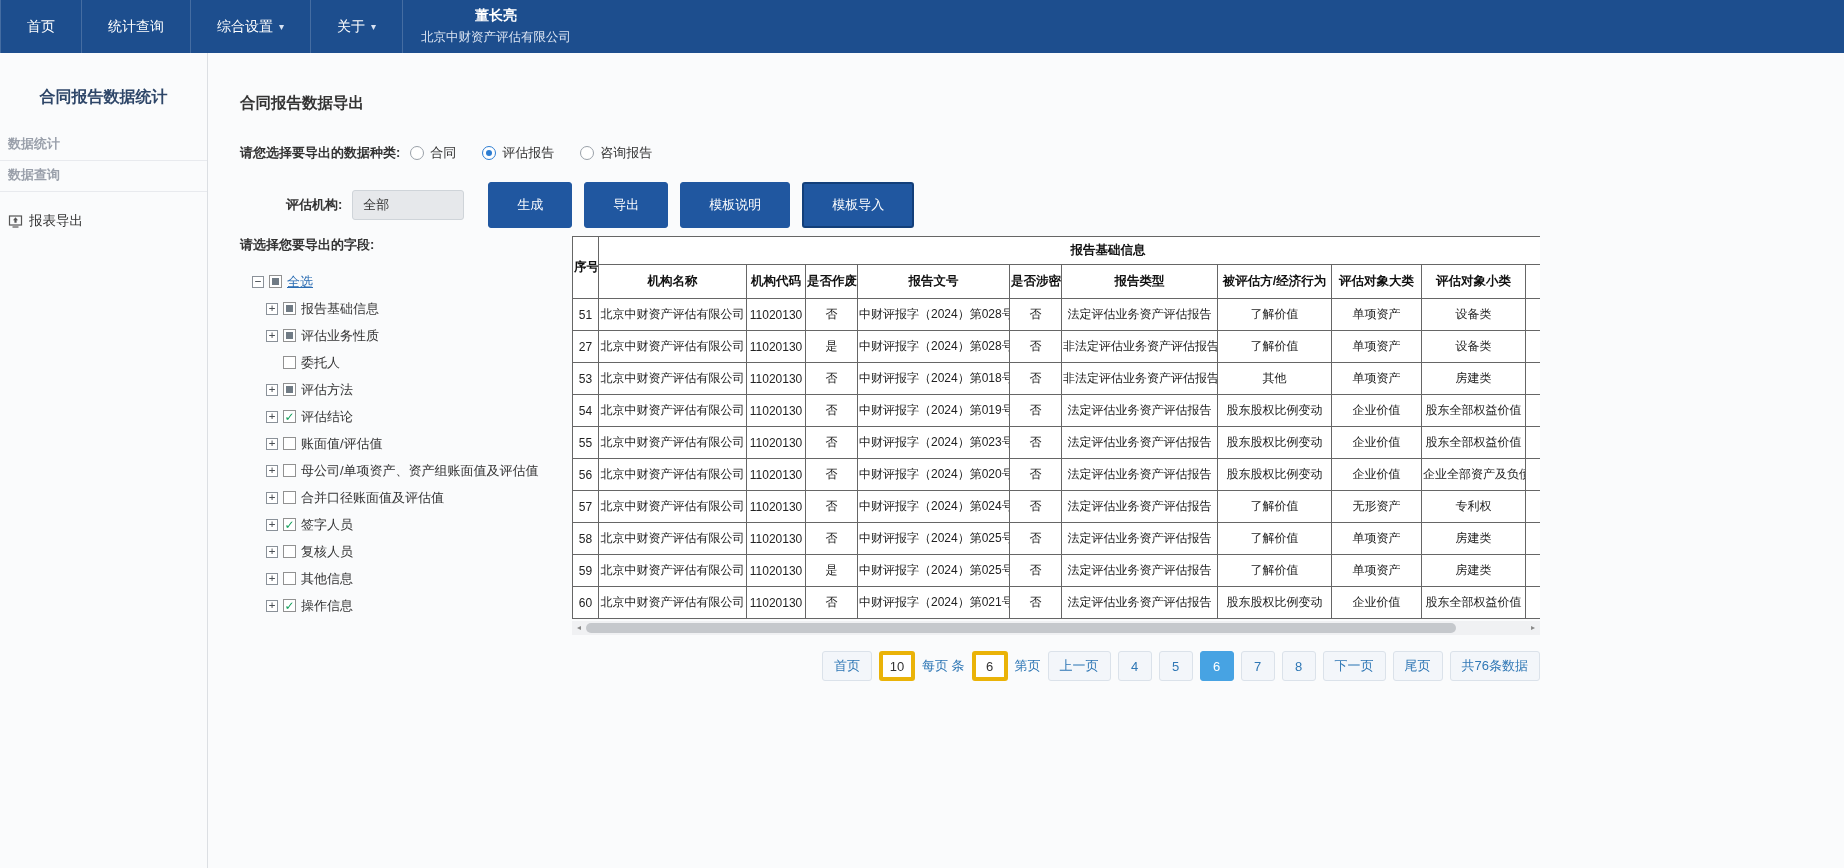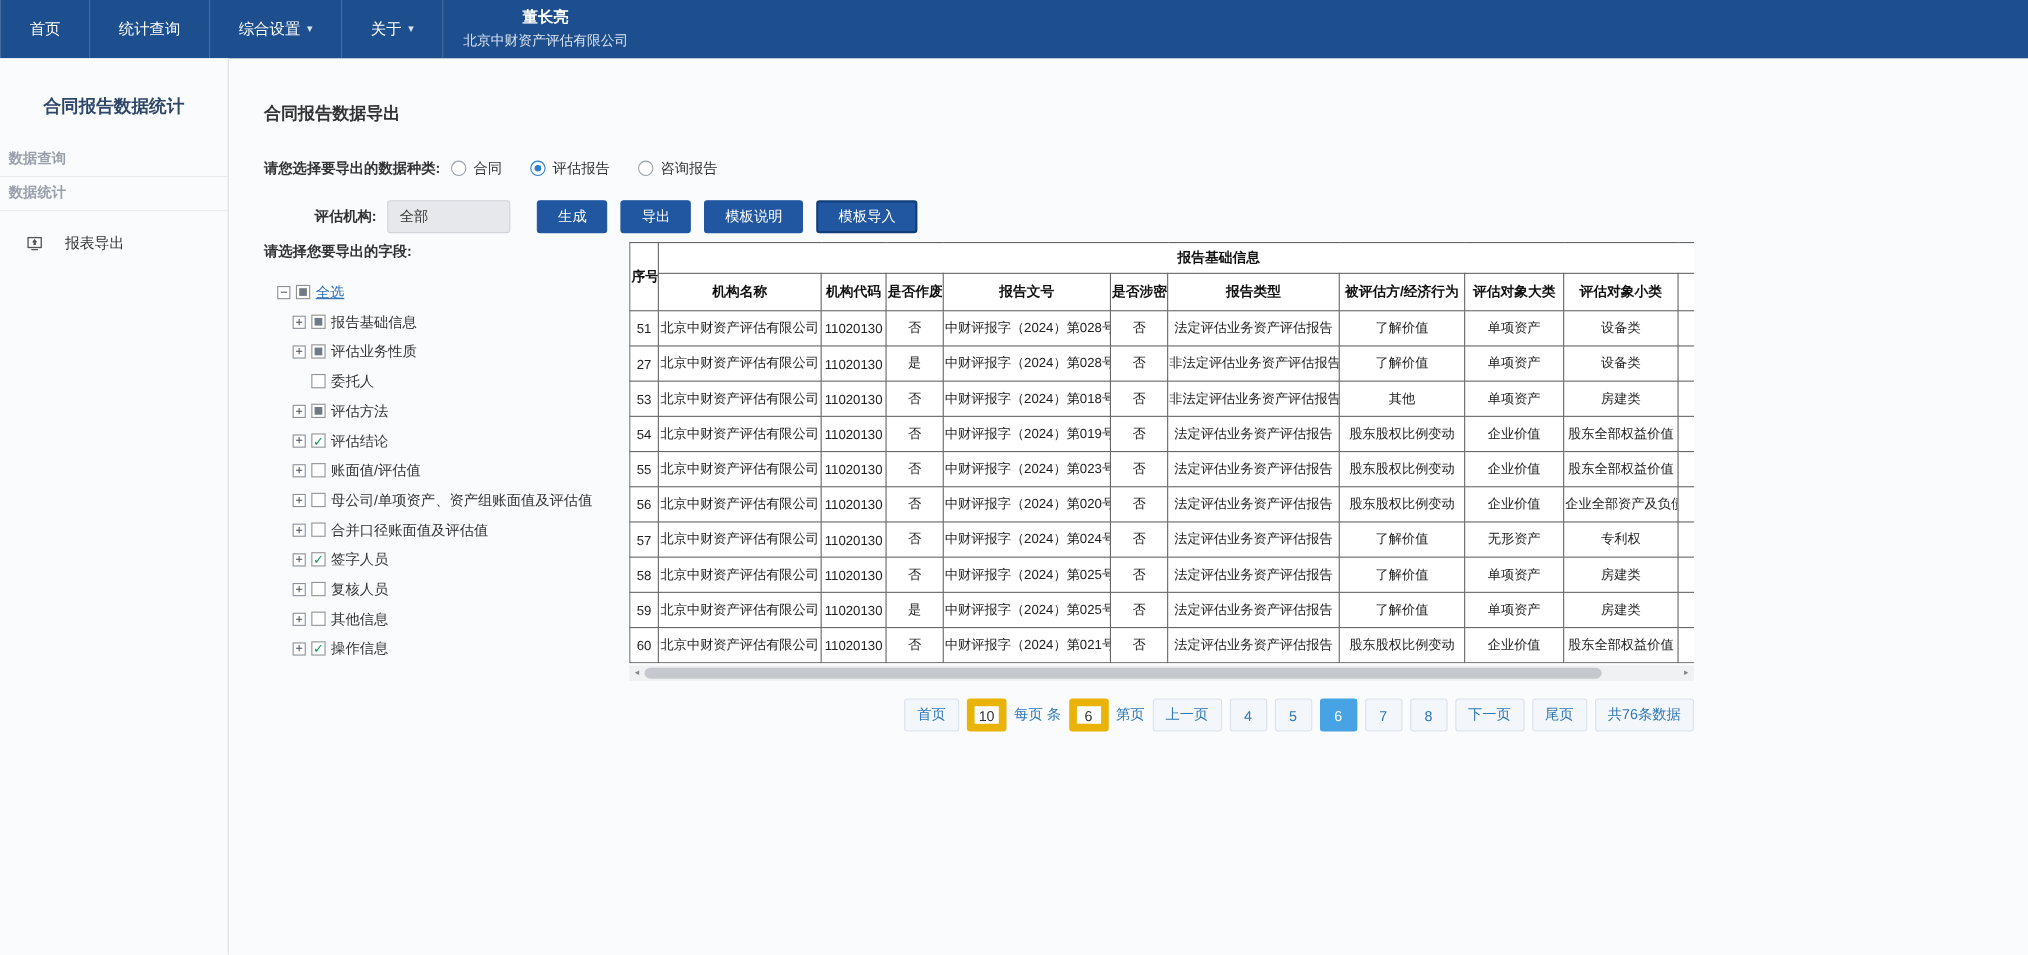--- a/index.html
+++ b/index.html
@@ -16,42 +16,42 @@
   .caret { font-size:10px; margin-left:6px; color:#d8e2f2; }
   .user-block { display:flex; flex-direction:column; align-items:center; justify-content:center; gap:4px; padding:0 18px; border-left:1px solid rgba(255,255,255,.18); }
   .user-name { font-size:14px; font-weight:bold; }
   .user-company { font-size:12.5px; color:#dbe4f2; white-space:nowrap; }
 
   
   .layout { display:flex; height:815px; }
   .sidebar { width:208px; flex:none; border-right:1px solid #dcdfe3; padding-top:34px; background:#fafbfc; }
   .sidebar-title { text-align:center; font-size:16px; font-weight:bold; color:#2e4668; margin-bottom:22px; white-space:nowrap; }
   .side-section { font-size:13px; font-weight:bold; color:#9aa0ab; padding:5px 0 7px 8px; border-bottom:1px solid #e8eaee; }
-  .side-export { display:flex; align-items:center; gap:20px; margin-top:20px; padding-left:24px; font-size:13.5px; color:#333; cursor:pointer; }
+  .side-export { display:flex; align-items:center; gap:6px; margin-top:20px; padding-left:8px; font-size:13.5px; color:#333; cursor:pointer; }
   .side-export svg { flex:none; }
 
   main { flex:1; padding:26px 0 0 32px; position:relative; }
   .main-title { font-size:15.5px; font-weight:bold; color:#333; margin:14px 0 30px; }
 
   .form-row { display:flex; align-items:center; font-size:13px; }
   .form-label { font-weight:bold; color:#333; white-space:nowrap; }
   .type-row { margin-bottom:20px; }
   .radio-group { display:flex; align-items:center; margin-left:10px; gap:26px; }
   .radio-opt { display:flex; align-items:center; gap:6px; cursor:pointer; }
   input[type=radio] { appearance:none; -webkit-appearance:none; width:14px; height:14px; border:1.5px solid #9aa1a9; border-radius:50%; background:#fff; margin:0; position:relative; }
   input[type=radio]:checked { border-color:#2d7dd2; }
   input[type=radio]:checked::after { content:""; position:absolute; left:2.5px; top:2.5px; width:6px; height:6px; border-radius:50%; background:#2d7dd2; }
 
   .date-row { margin-bottom:8px; }
   .date-input { width:92px; height:30px; border:1px solid #d9dde2; border-radius:4px; background:#fff; text-align:center; font-size:13px; color:#333; margin-left:8px; font-family:inherit; }
   .gap22 { width:22px; flex:none; }
 
   .org-row { padding-left:46px; margin-top:6px; margin-bottom:8px; }
   .org-input { width:112px; height:30px; border:1px solid #cfd4d9; border-radius:3px; background:#e6e8eb; padding-left:10px; font-size:13px; color:#333; margin-left:10px; margin-right:12px; font-family:inherit; }
-  .btn { height:30px; padding:0 18px; margin-left:12px; background:#2057a0; color:#fff; font-size:13px; border:1px solid #2057a0; border-radius:3px; cursor:pointer; font-family:inherit; white-space:nowrap; }
+  .btn { height:46px; padding:0 28px; margin-left:12px; background:#2057a0; color:#fff; font-size:13px; border:1px solid #2057a0; border-radius:3px; cursor:pointer; font-family:inherit; white-space:nowrap; }
   .btn.focused { border:2px solid #123f7a; }
 
   .content-cols { display:flex; margin-top:8px; }
   .left-col { width:332px; flex:none; }
   .fields-label { font-size:13px; font-weight:bold; margin-bottom:14px; }
 
   
   .tree { padding-left:12px; }
   .tree-row { display:flex; align-items:center; height:27px; gap:5px; font-size:13px; }
   .tree-row.lvl1 { padding-left:14px; }
@@ -75,21 +75,21 @@
 
   .hscroll { width:968px; height:14px; margin-top:2px; background:#f0f1f3; display:flex; align-items:center; }
   .hscroll .arrow { width:14px; flex:none; text-align:center; font-size:8px; color:#888; line-height:14px; cursor:pointer; }
   .hscroll .track { flex:1; height:12px; position:relative; }
   .hscroll .thumb { position:absolute; left:0; top:1px; height:10px; width:calc(100% - 70px); background:#c5c8cc; border-radius:5px; cursor:pointer; }
 
   
   .pagination { width:968px; display:flex; justify-content:flex-end; align-items:center; gap:7px; margin-top:16px; font-size:13px; }
   .pg-btn { min-width:34px; height:30px; padding:0 11px; display:inline-flex; align-items:center; justify-content:center; background:#f3f6fa; border:1px solid #dbe2ea; border-radius:3px; color:#2f77b5; cursor:pointer; white-space:nowrap; text-decoration:none; }
   .pg-btn.active { background:#47a3e3; border-color:#47a3e3; color:#fff; }
-  .pg-input { width:36px; height:30px; border:7px solid #eab308; border-radius:3px; background:#fff; text-align:center; font-size:13px; color:#333; font-family:inherit; }
+  .pg-input { width:36px; height:30px; border:4px solid #eab308; border-radius:3px; background:#fff; text-align:center; font-size:13px; color:#333; font-family:inherit; }
   .pg-label { color:#2f77b5; white-space:nowrap; }
   .page-numbers { display:flex; gap:7px; }
 </style>
 </head>
 <body>
 
 <header class="navbar">
   <nav class="top-nav">
     <a class="nav-item">首页</a>
     <a class="nav-item">统计查询</a>
@@ -105,22 +105,22 @@
       <div class="user-name">董长亮</div>
       <div class="user-company">北京中财资产评估有限公司</div>
     </div>
   </nav>
 </header>
 
 <div class="layout">
 
   <aside class="sidebar">
     <div class="sidebar-title">合同报告数据统计</div>
+    <div class="side-section">数据统计</div>
     <div class="side-section">数据查询</div>
-    <div class="side-section">数据统计</div>
     <div class="side-export">
       <svg width="15" height="15" viewBox="0 0 15 15">
         <rect x="1.5" y="2" width="12" height="9" fill="none" stroke="#555" stroke-width="1.2"></rect>
         <path d="M7.5 3.2 L10 6.3 H8.6 V8.8 H6.4 V6.3 H5 Z" fill="#555"></path>
         <path d="M4.5 13 H10.5" stroke="#555" stroke-width="1.2"></path>
       </svg>
       <span>报表导出</span>
     </div>
   </aside>
 

